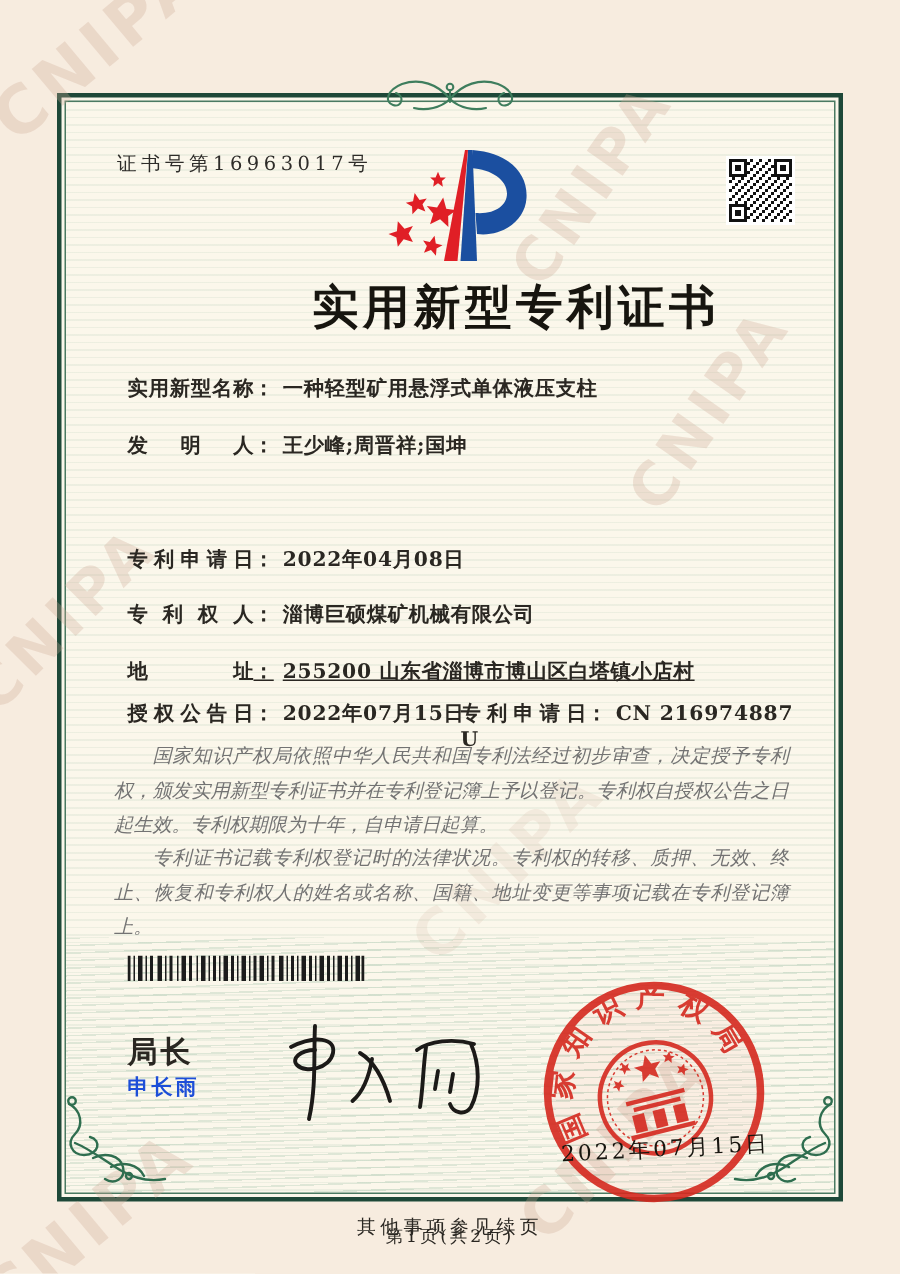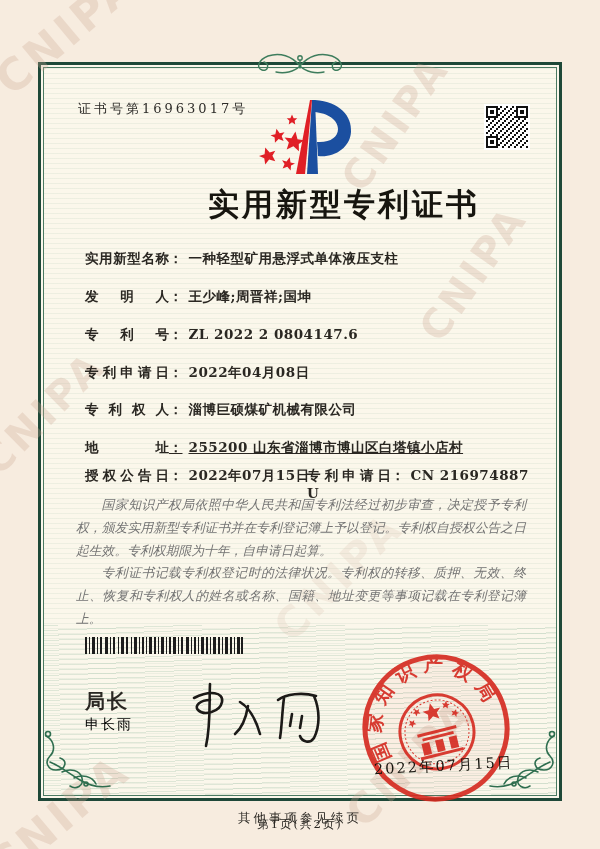--- a/index.html
+++ b/index.html
@@ -66,21 +66,21 @@
 
   .body-text{
     position:absolute;left:76px;top:494px;width:450px;
     font-size:12.8px;line-height:1.78;color:#737373;text-align:justify;
   }
   .body-text p{margin:0;text-indent:2em;font-style:italic;}
 
   .barcode{position:absolute;left:85px;top:637px;width:158px;height:17px;}
 
   .sig-title{position:absolute;left:85px;top:688px;font-size:20px;font-weight:bold;color:#2a2722;letter-spacing:2px;}
-  .sig-name{position:absolute;left:85px;top:716px;font-size:14px;font-weight:normal;color:#000000;letter-spacing:2px;}
+  .sig-name{position:absolute;left:85px;top:716px;font-size:14px;font-weight:bold;color:#1d4ed8;letter-spacing:2px;}
   .signature{position:absolute;left:180px;top:676px;width:160px;height:78px;}
 
   .seal{position:absolute;left:358px;top:650px;width:156px;height:156px;}
   .seal-date{
     position:absolute;left:374px;top:756px;width:160px;
     font-size:14.5px;color:#17150f;letter-spacing:2px;font-weight:500;
     transform:rotate(-3deg);
   }
 
   .page-no{
@@ -173,23 +173,20 @@
       </g>
     </svg>
 
     <div class="title">实用新型专利证书</div>
 
     <div class="field-row" style="top:250px;">
       <span class="field-label">实用新型名称</span><span class="field-colon">：</span><span class="field-value">一种轻型矿用悬浮式单体液压支柱</span>
     </div>
     <div class="field-row" style="top:288px;">
       <span class="field-label">发明人</span><span class="field-colon">：</span><span class="field-value">王少峰;周晋祥;国坤</span>
-    </div>
-    <div class="field-row" style="top:326px;">
-      <span class="field-label">专利号</span><span class="field-colon">：</span><span class="field-value">ZL 2022 2 0804147.6</span>
     </div>
     <div class="field-row" style="top:364px;">
       <span class="field-label">专利申请日</span><span class="field-colon">：</span><span class="field-value">2022年04月08日</span>
     </div>
     <div class="field-row" style="top:401px;">
       <span class="field-label">专利权人</span><span class="field-colon">：</span><span class="field-value">淄博巨硕煤矿机械有限公司</span>
     </div>
     <div class="field-row" style="top:439px;text-decoration:underline;">
       <span class="field-label">地址</span><span class="field-colon">：</span><span class="field-value">255200 山东省淄博市博山区白塔镇小店村</span>
     </div>

